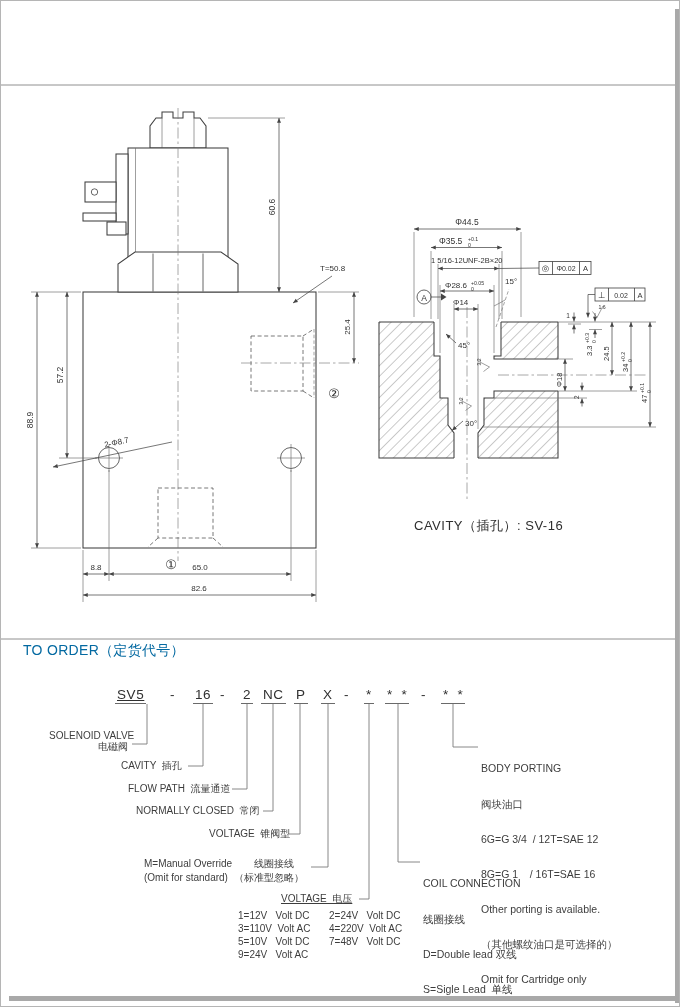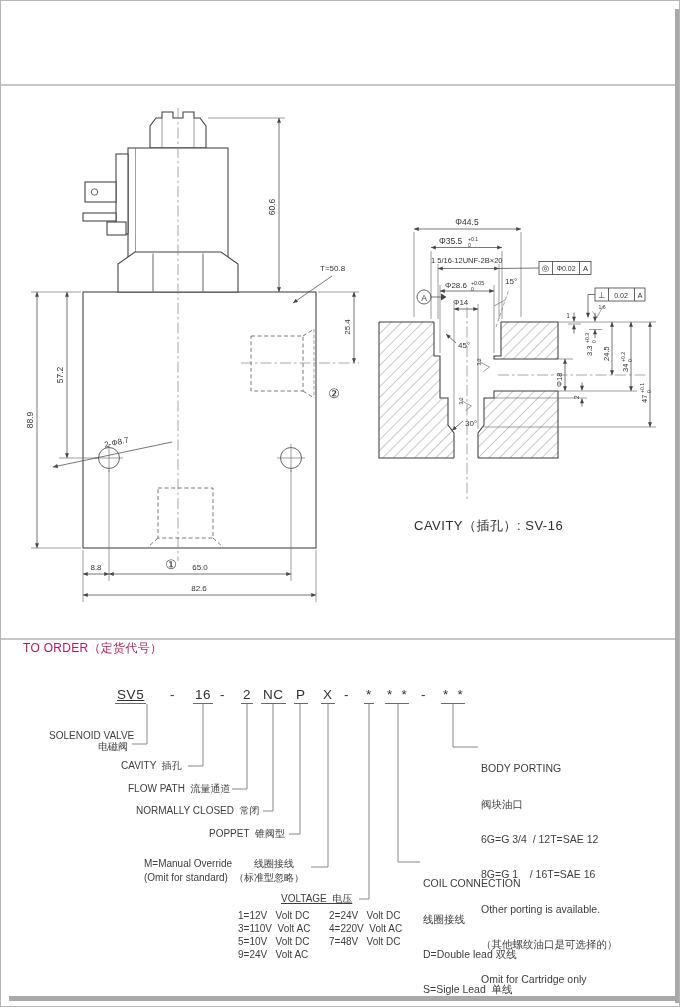--- a/index.html
+++ b/index.html
@@ -1,21 +1,21 @@
 <!DOCTYPE html>
 <html><head>
 <meta charset="utf-8">
 <style>
   html,body{margin:0;padding:0;background:#e8e8e8;}
   #page{position:relative;width:680px;height:1007px;background:#ffffff;
         font-family:"Liberation Sans",sans-serif;color:#3a3a3a;overflow:hidden;
         border:1px solid #b5b5b5;box-sizing:border-box;}
   .shx{position:absolute;background:#a9a9a9;}
   .t{position:absolute;white-space:pre;line-height:1.15;}
-  .heading{font-size:12px;color:#be185d;letter-spacing:.3px;}
+  .heading{font-size:14px;color:#0369a1;letter-spacing:.3px;}
   .lbl{font-size:10px;color:#3d3d3d;}
   .code{font-size:13.5px;color:#303030;letter-spacing:.6px;}
   .code.u{border-bottom:1.2px solid #6a6a6a;padding:0 2px;}
   .block{position:absolute;font-size:10.5px;color:#3d3d3d;line-height:11.7px;white-space:pre;}
   svg{position:absolute;left:0;top:0;}
   svg text{fill:#333;font-family:"Liberation Sans",sans-serif;}
   .d{font-size:8.5px;}.d8{font-size:8px;}.d7{font-size:7.5px;}
   .d65{font-size:6.5px;}.dtt{font-size:5.2px;}
   .big{font-size:13px;}
   .cap{font-size:13px;letter-spacing:.5px;fill:#2e2e2e;}
@@ -316,21 +316,21 @@
   <span class="t code u" style="left:363px;top:686px;">*</span>
   <span class="t code u" style="left:384px;top:686px;">*  *</span>
   <span class="t code" style="left:420px;top:686px;">-</span>
   <span class="t code u" style="left:440px;top:686px;">*  *</span>
 
   <div class="t lbl" style="left:48px;top:729px;">SOLENOID VALVE</div>
   <div class="t lbl" style="left:97px;top:740px;">电磁阀</div>
   <div class="t lbl" style="left:120px;top:759px;">CAVITY  插孔</div>
   <div class="t lbl" style="left:127px;top:782px;">FLOW PATH  流量通道</div>
   <div class="t lbl" style="left:135px;top:804px;">NORMALLY CLOSED  常闭</div>
-  <div class="t lbl" style="left:208px;top:827px;">POPPET  锥阀型</div>
+  <div class="t lbl" style="left:208px;top:827px;">VOLTAGE  锥阀型</div>
   <div class="t lbl" style="left:143px;top:857px;">M=Manual Override</div>
   <div class="t lbl" style="left:253px;top:857px;">线圈接线</div>
   <div class="t lbl" style="left:143px;top:871px;">(Omit for standard)</div>
   <div class="t lbl" style="left:233px;top:871px;">（标准型忽略）</div>
   <div class="t lbl" style="left:280px;top:892px;text-decoration:underline;">VOLTAGE  电压</div>
 
   <div class="t lbl" style="left:237px;top:909px;">1=12V   Volt DC</div>
   <div class="t lbl" style="left:328px;top:909px;">2=24V   Volt DC</div>
   <div class="t lbl" style="left:237px;top:922px;">3=110V  Volt AC</div>
   <div class="t lbl" style="left:328px;top:922px;">4=220V  Volt AC</div>

